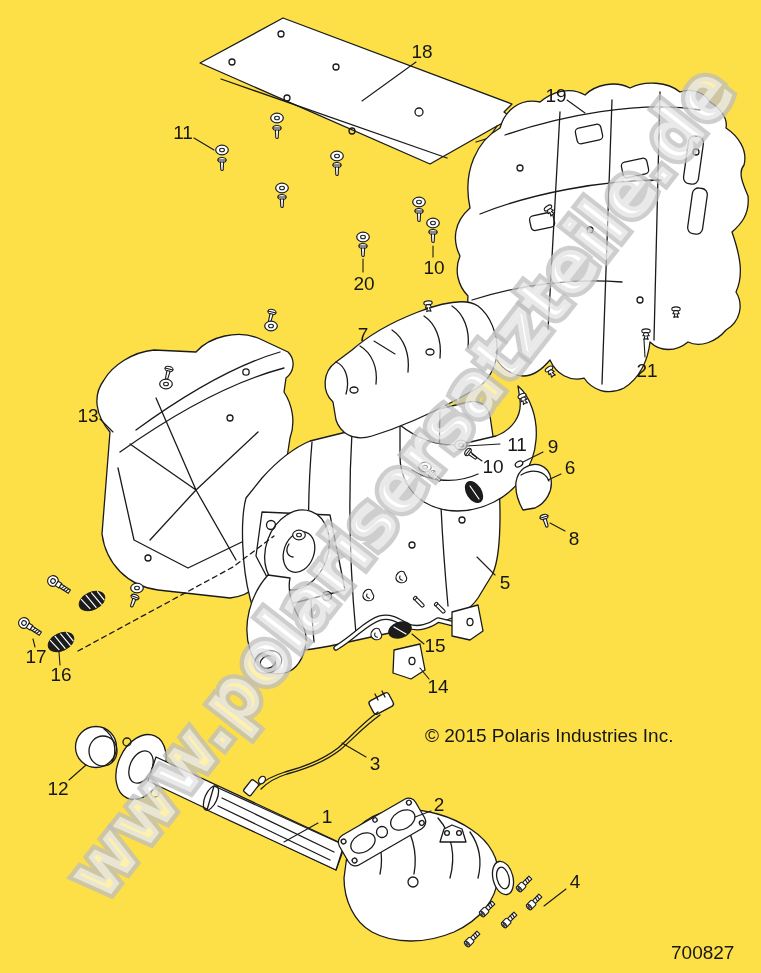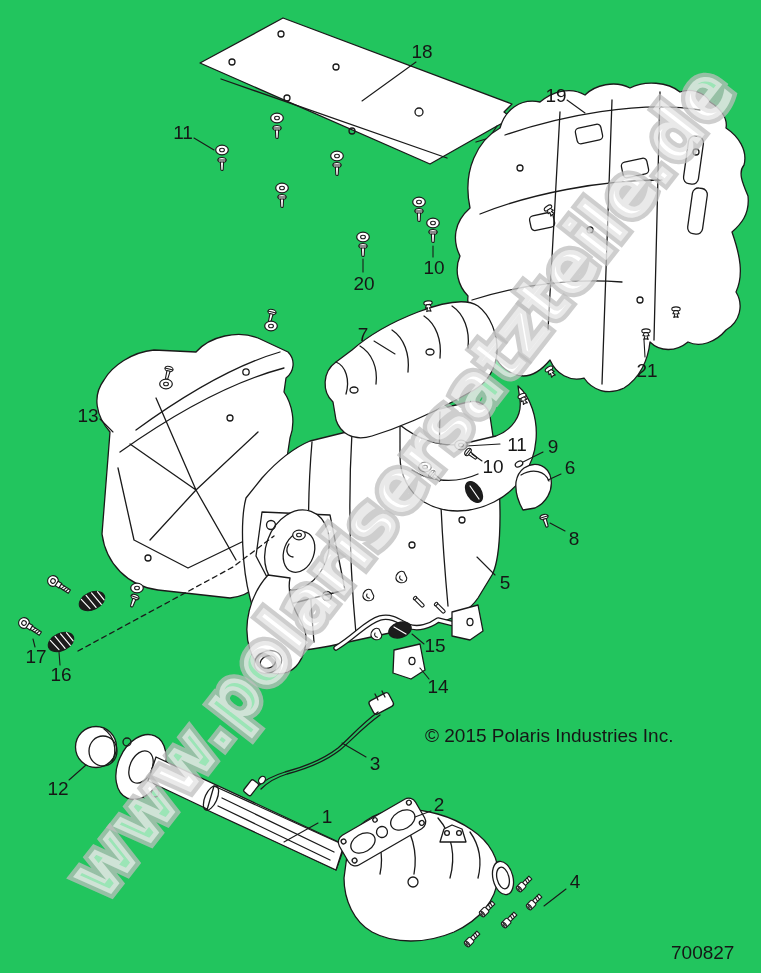--- a/index.html
+++ b/index.html
@@ -1,16 +1,16 @@
 <!DOCTYPE html>
 <html><head>
 <meta charset="utf-8">
 <style>
   html,body{margin:0;padding:0;background:#fff;}
-  .stage{position:relative;width:761px;height:973px;background:#22c55e;overflow:hidden;
+  .stage{position:relative;width:761px;height:973px;background:#fde047;overflow:hidden;
          font-family:"Liberation Sans", sans-serif;}
   svg{position:absolute;left:0;top:0;}
   text.callout{font-size:19px;fill:#161616;font-family:"Liberation Sans",sans-serif;}
   text.meta{font-size:19px;fill:#161616;font-family:"Liberation Sans",sans-serif;}
   text.watermark{font-size:74px;font-weight:bold;font-family:"DejaVu Sans",sans-serif;
                  paint-order:stroke;stroke-width:9px;fill:#ffffff;fill-opacity:.55;
                  stroke-opacity:.75;}
 </style>
 </head>
 <body>

